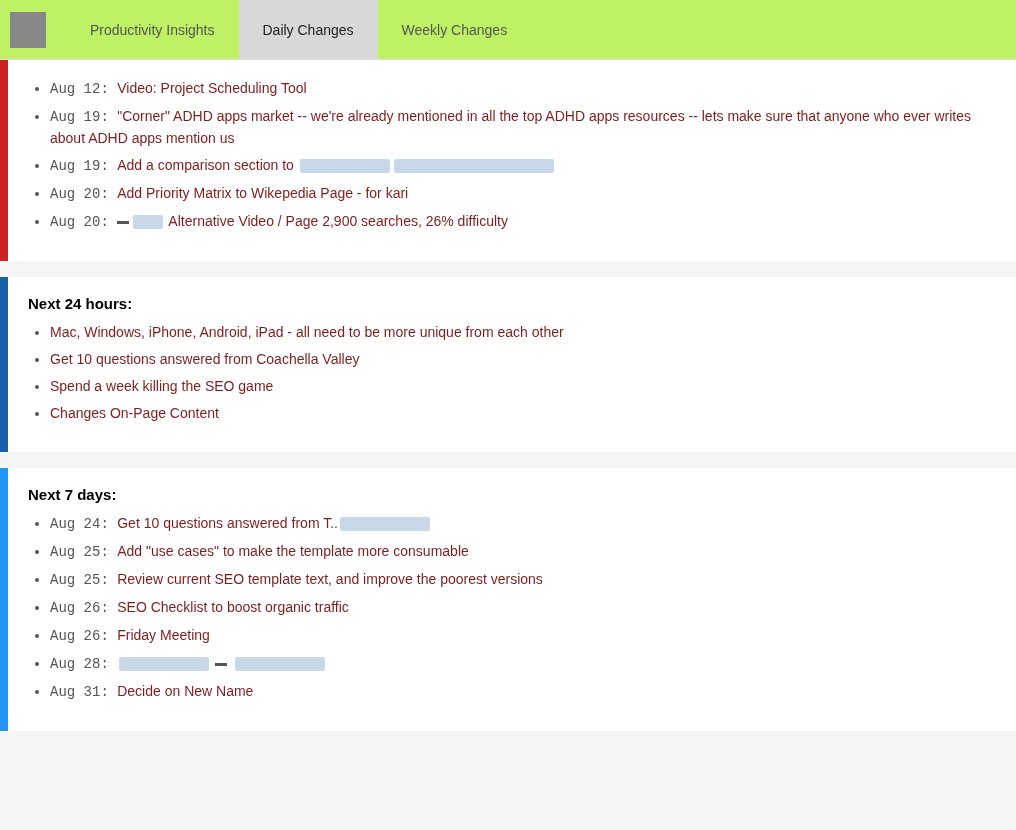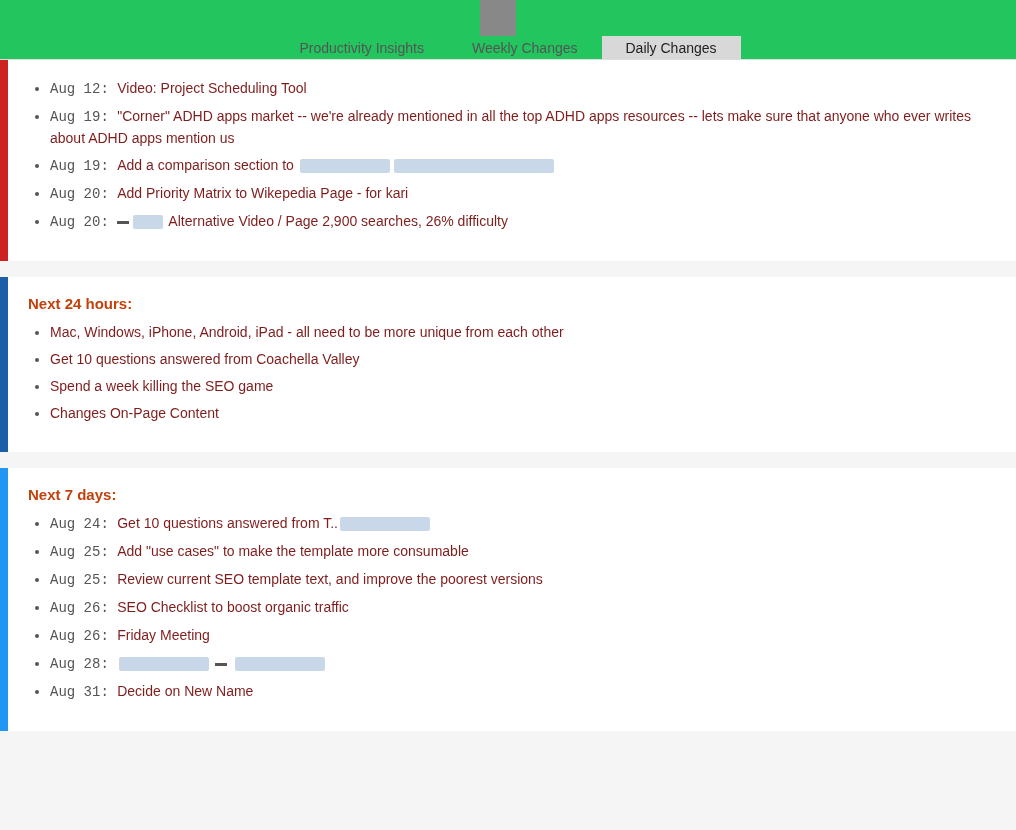--- a/index.html
+++ b/index.html
@@ -8,25 +8,24 @@
       font-size: 14px;
       background: #f5f5f5;
       color: #333;
       width: 1016px;
     }
 
     
     .header {
       display: flex;
       align-items: center;
-      background: #22c55e;
+      background: #bef264;
       border-bottom: 1px solid #ddd;
       height: 60px;
       padding: 0 10px;
-      flex-direction: column;
     }
     .logo-box {
       width: 36px;
       height: 36px;
       background: #888;
       margin-right: 20px;
       flex-shrink: 0;
     }
     .nav-tabs {
       display: flex;
@@ -72,21 +71,21 @@
     .section-bar.blue-light { background: #2196f3; }
 
     .section-body {
       padding: 18px 24px 22px 20px;
       flex: 1;
     }
 
     .section-title {
       font-weight: bold;
       font-size: 15px;
-      color: #c2410c;
+      color: #000000;
       margin-bottom: 10px;
     }
 
     .item-list {
       list-style: disc;
       padding-left: 22px;
     }
     .item-list li {
       margin-bottom: 6px;
       line-height: 1.5;
@@ -129,22 +128,22 @@
       margin-right: 2px;
     }
   </style>
 </head>
 <body>
 
 <header class="header">
   <div class="logo-box"></div>
   <nav class="nav-tabs">
     <button class="nav-tab">Productivity Insights</button>
+    <button class="nav-tab active">Daily Changes</button>
     <button class="nav-tab">Weekly Changes</button>
-    <button class="nav-tab active">Daily Changes</button>
   </nav>
 </header>
 
 <div class="content">
 
   <div class="section">
     <div class="section-bar red"></div>
     <div class="section-body">
       <ul class="item-list">
         <li>

